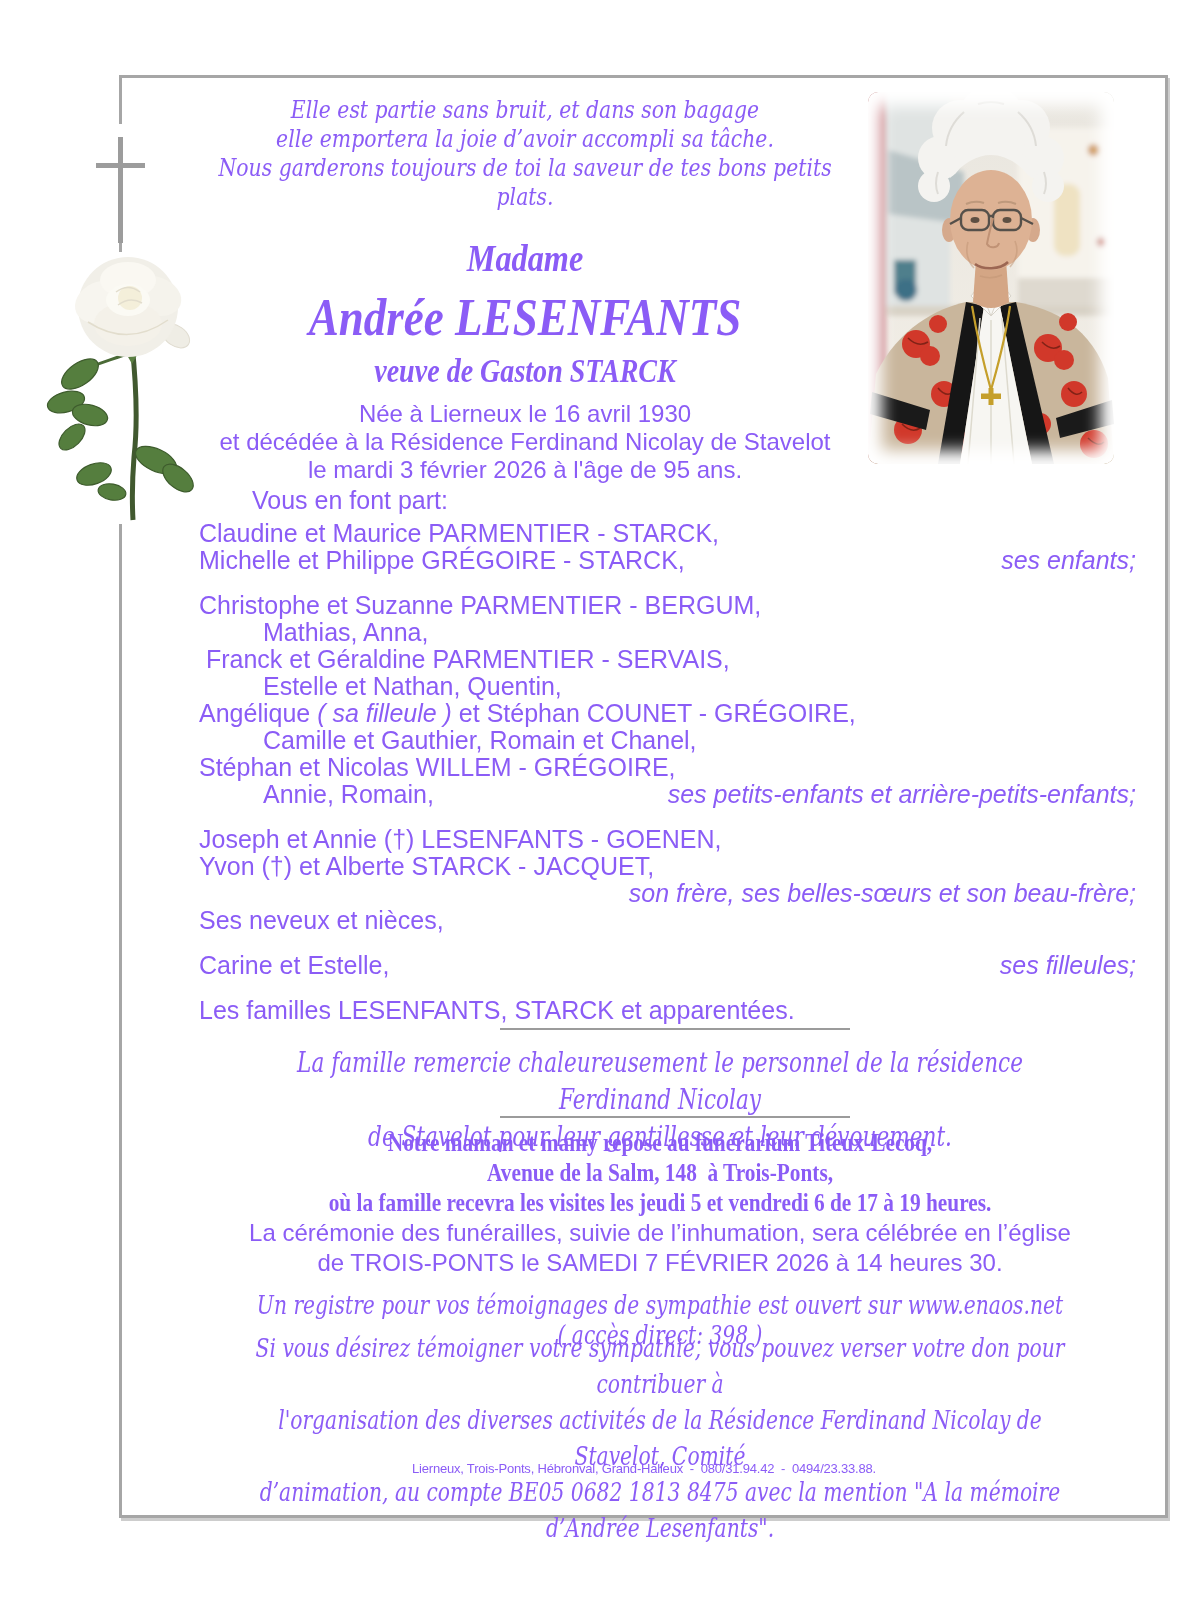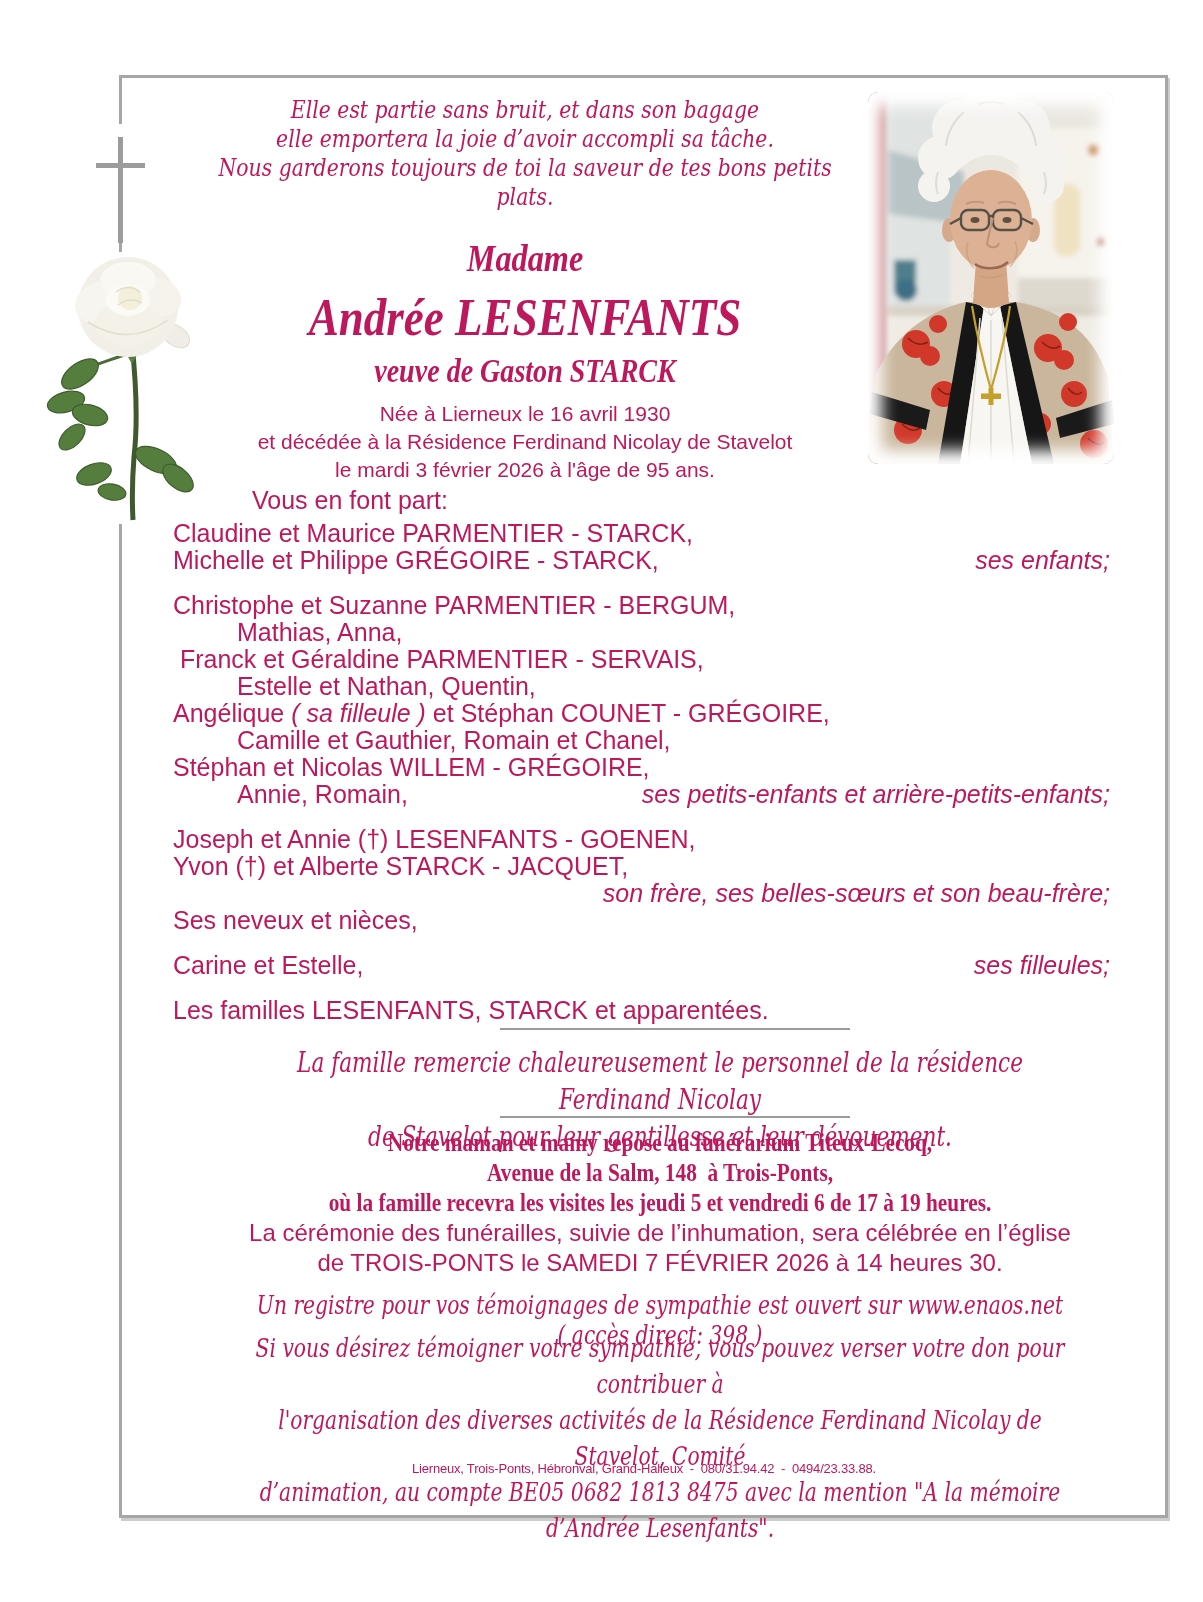--- a/index.html
+++ b/index.html
@@ -1,17 +1,17 @@
 <!DOCTYPE html>
 <html><head>
 <meta charset="utf-8">
 <style>
   html,body{margin:0;padding:0;background:#fff;}
   .page{position:relative;width:1203px;height:1602px;background:#ffffff;overflow:hidden;
-        font-family:"Liberation Sans",sans-serif;color:#be185d;}
+        font-family:"Liberation Sans",sans-serif;color:#8b5cf6;}
   .t{white-space:pre-wrap;}
 
   
   .frame{position:absolute;left:119px;top:75px;width:1049px;height:1443px;
          border:3px solid #a6a6a6;box-sizing:border-box;box-shadow:2px 3px 0 #cdcdcd;}
   .border-gap{position:absolute;left:114px;top:124px;width:13px;height:13px;background:#fff;}
 
   
   .cross-v{position:absolute;left:118px;top:137px;width:5px;height:106px;background:#9c9c9c;}
   .cross-h{position:absolute;left:96px;top:163px;width:49px;height:5px;background:#9c9c9c;}
@@ -29,25 +29,25 @@
   
   .header{position:absolute;left:130px;top:96px;width:790px;text-align:center;}
   .quote-line{font-family:"DejaVu Serif",serif;font-style:italic;font-size:24px;line-height:29px;
               transform:scaleX(.85);}
   .madame{margin-top:24px;font-family:"Liberation Serif",serif;font-style:italic;font-weight:700;
           font-size:38px;line-height:44px;transform:scaleX(.85);}
   .name{margin-top:6px;font-family:"Liberation Serif",serif;font-style:italic;font-weight:700;
         font-size:53px;line-height:62px;transform:scaleX(.85);}
   .veuve{margin-top:4px;font-family:"Liberation Serif",serif;font-style:italic;font-weight:700;
          font-size:33px;line-height:38px;transform:scaleX(.85);}
-  .vitals{margin-top:10px;font-size:21px;line-height:28px;}
+  .vitals{margin-top:10px;font-size:24px;line-height:28px;}
 
   
   .announce{position:absolute;left:204px;top:486px;font-size:25px;margin-left:48px;}
-  .family{position:absolute;left:173px;top:520px;width:937px;font-size:25px;}
+  .family{position:absolute;left:199px;top:520px;width:937px;font-size:25px;}
   .frow{display:flex;justify-content:space-between;line-height:27px;}
   .frow span{white-space:pre-wrap;}
   .ind{padding-left:64px;}
   .rlabel{font-style:italic;}
   .sp{height:18px;}
 
   
   .divider{position:absolute;left:500px;width:350px;height:2px;background:#9b9b9b;}
   .cblock{position:absolute;left:136px;width:1048px;text-align:center;}
   .script{font-family:"DejaVu Serif",serif;font-style:italic;}

